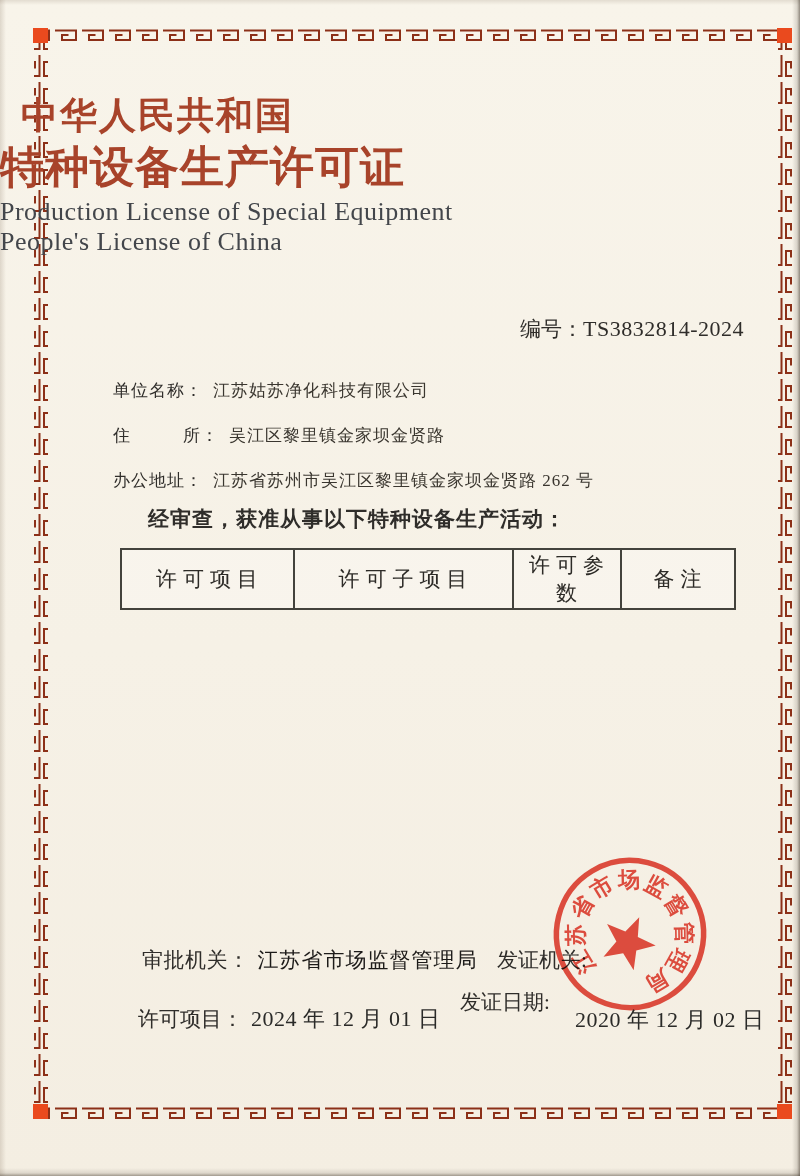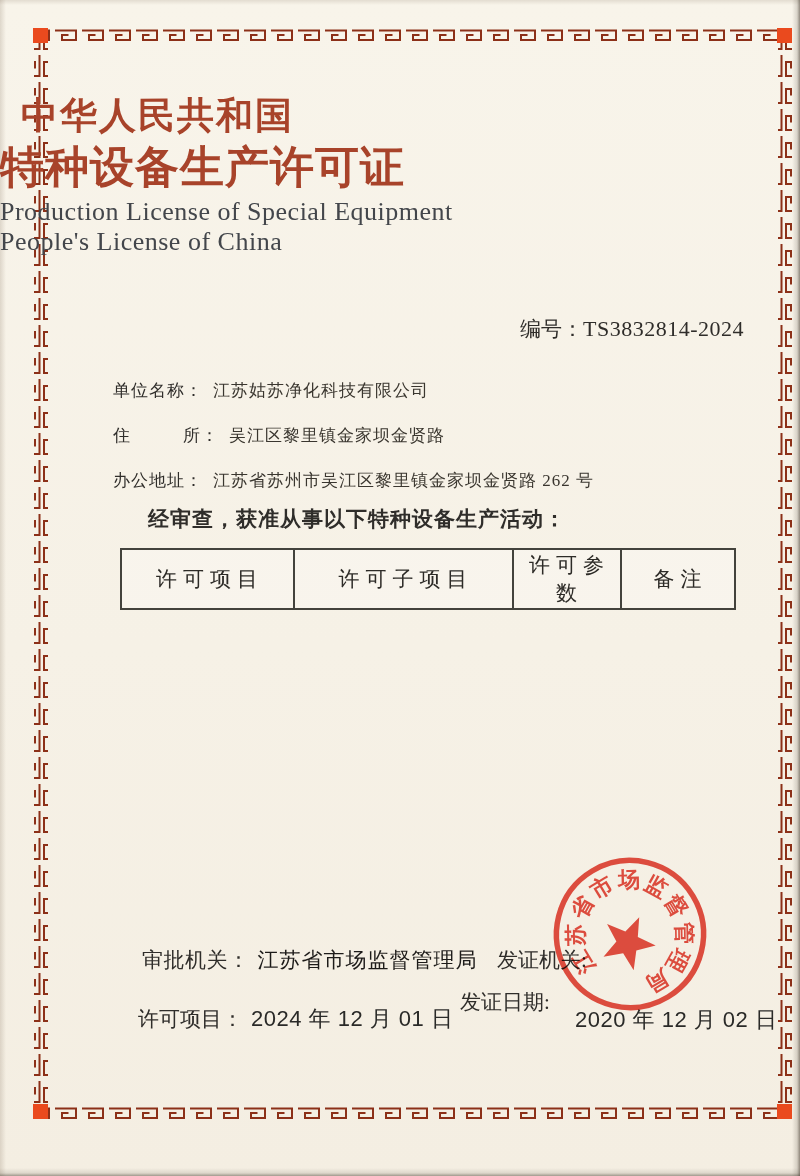--- a/index.html
+++ b/index.html
@@ -52,21 +52,21 @@
   table.permit td{height:68px;font-size:20px;letter-spacing:1px;}
   td.item{white-space:pre-line;line-height:1.5;font-size:20px;}
   td.dash{font-size:24px;}
   td.slash{font-size:22px;}
 
   .approval{left:142px;top:949px;font-size:21px;color:#2f2d2a;letter-spacing:.5px;}
   .approval .agency{font-family:"Liberation Sans","DejaVu Sans",sans-serif;font-weight:normal;font-size:21px;color:#1d1b19;letter-spacing:1px;margin-left:8px;}
   .issuer-lbl{left:497px;top:950px;font-size:21px;color:#2f2d2a;}
   .issue-date-lbl{left:460px;top:992px;font-size:21px;color:#2f2d2a;}
   .valid{left:138px;top:1008px;font-size:21px;color:#2f2d2a;}
-  .datestr{font-family:Liberation Sans, sans-serif;font-size:22px;color:#2a2a28;letter-spacing:.5px;}
+  .datestr{font-family:Liberation Serif, serif;font-size:22px;color:#2a2a28;letter-spacing:.5px;}
   .valid .datestr{margin-left:8px;}
   .issue-date{left:575px;top:1009px;text-align:center;}
 
   .stamp-svg{position:absolute;left:540px;top:843px;z-index:3;mix-blend-mode:multiply;}
 
   .footer{left:0;top:1124px;width:784px;text-align:center;font-size:21px;color:#56514a;letter-spacing:5px;}
 </style>
 </head>
 <body>
 

